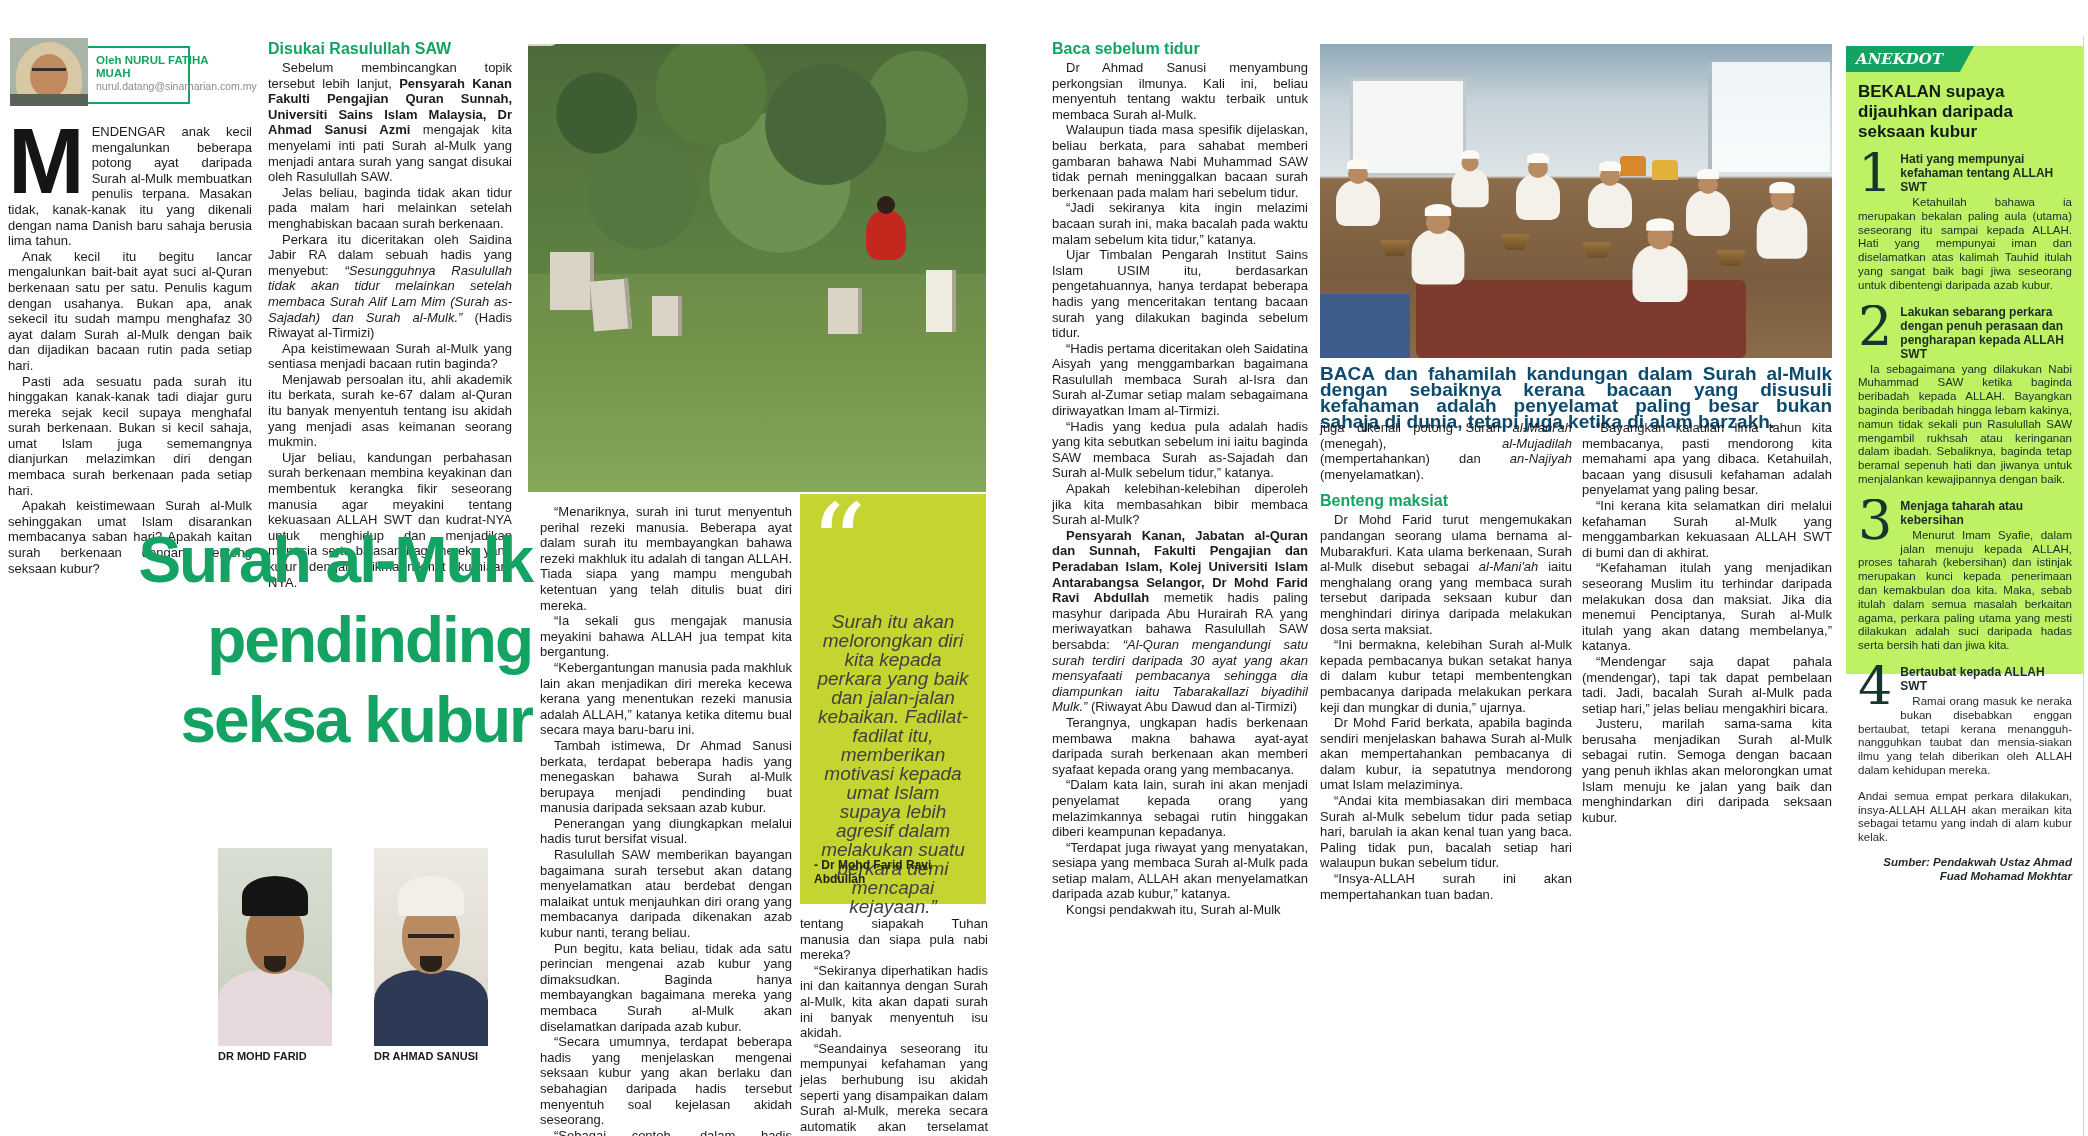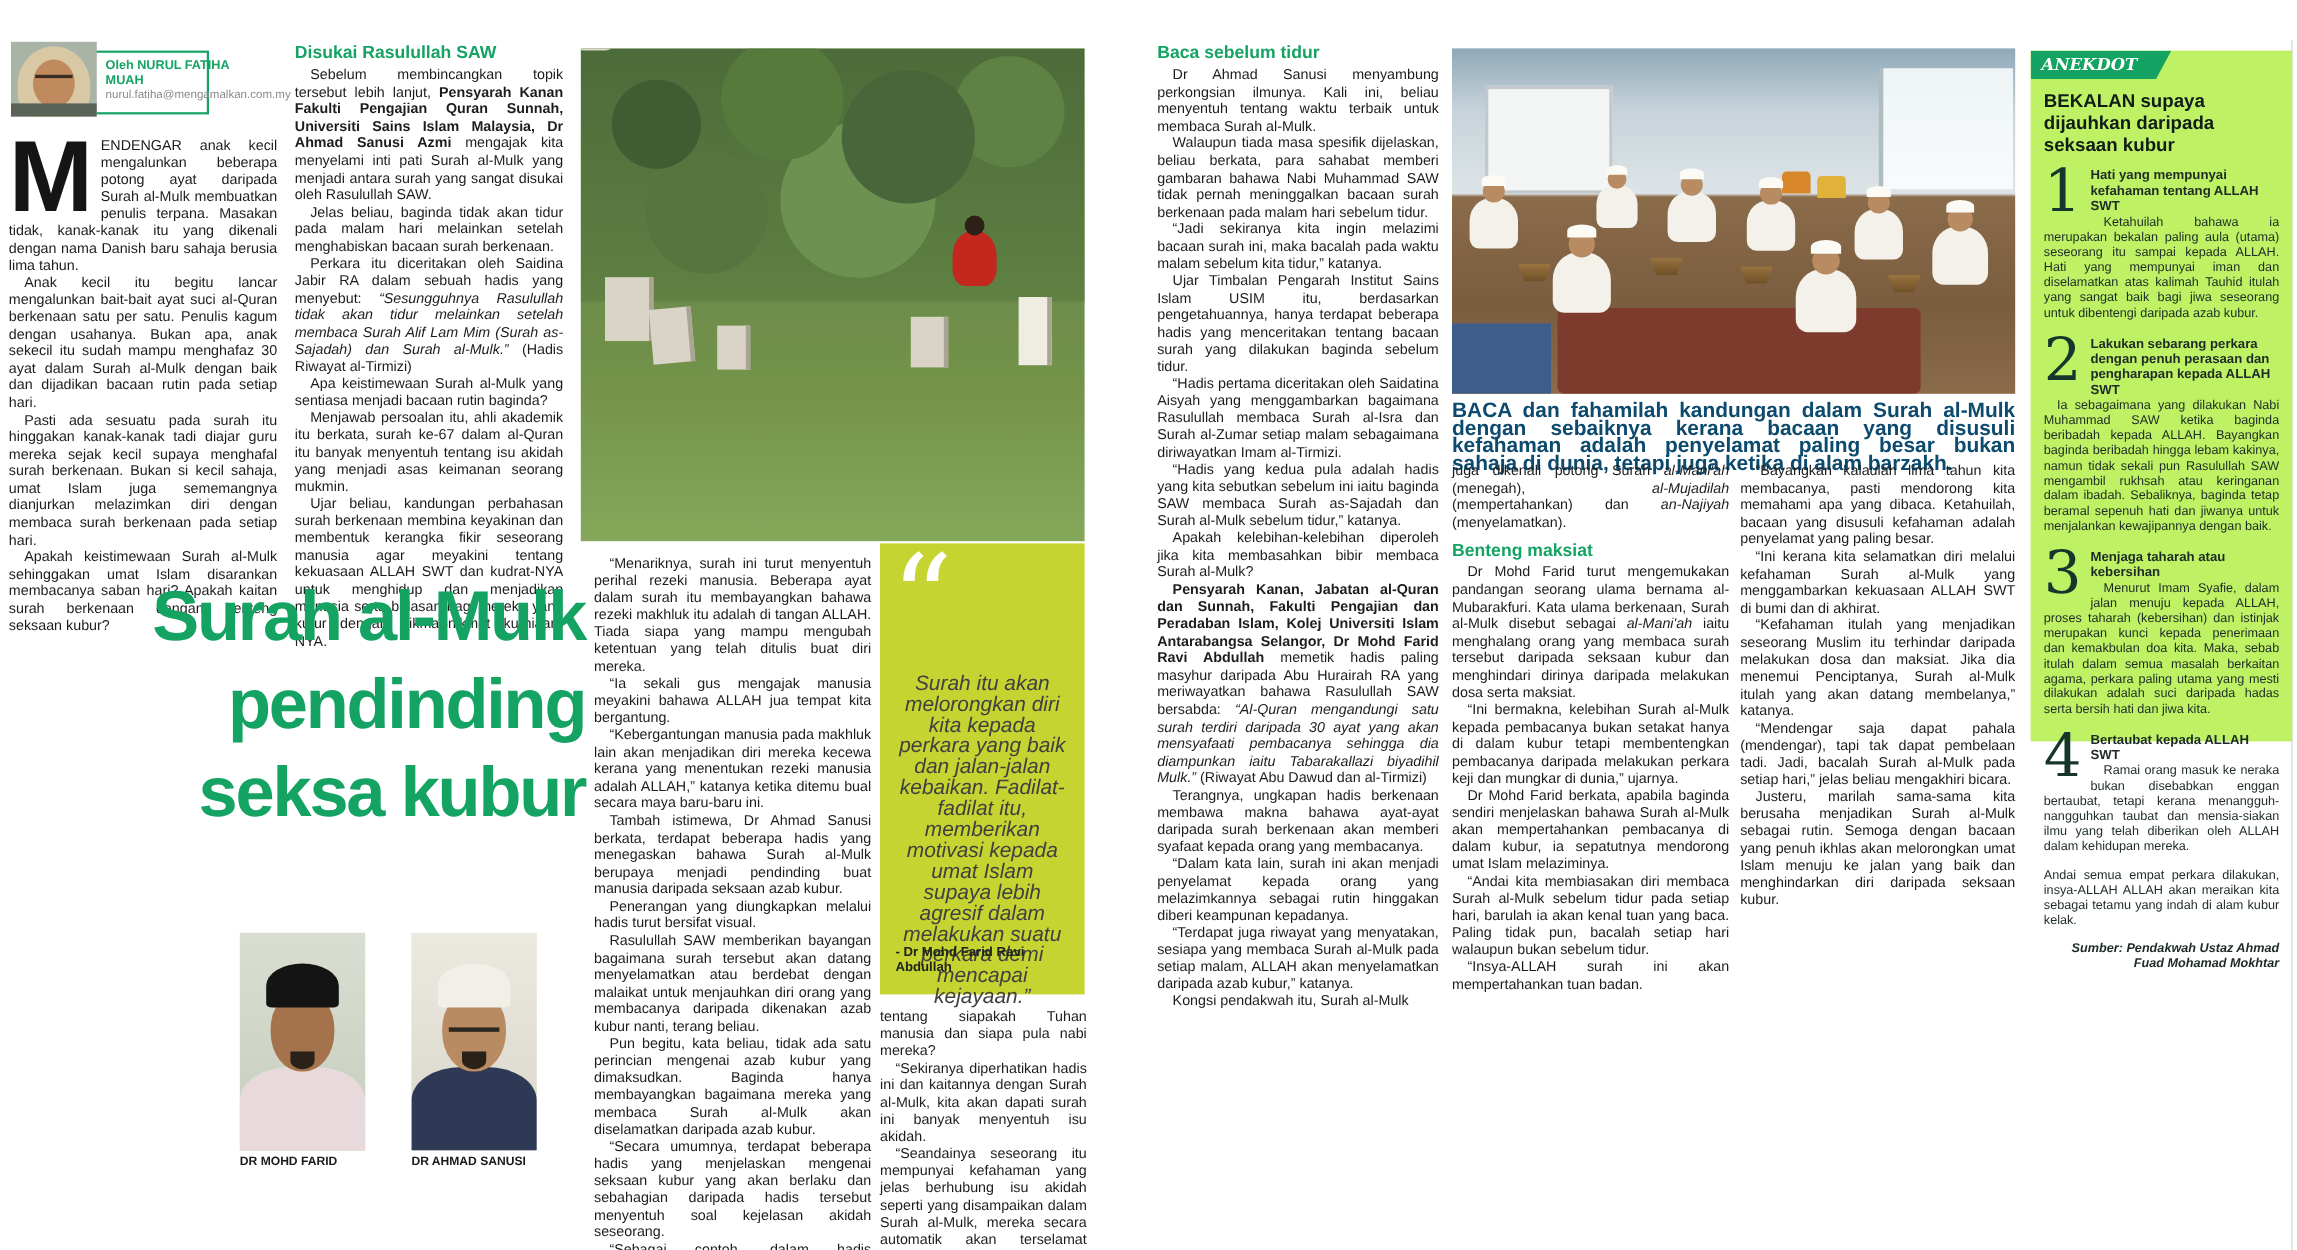--- a/index.html
+++ b/index.html
@@ -103,21 +103,21 @@
 
   <div class="abs byline-frame"></div>
   <div class="abs avatar">
     <div class="hijab"></div>
     <div class="face"></div>
     <div class="glasses"></div>
     <div class="shoulder"></div>
   </div>
   <div class="abs byline-text">
     <div class="byline-name">Oleh NURUL FATIHA MUAH</div>
-    <div class="byline-email">nurul.fatiha@mengamalkan.com.my</div>
+    <div class="byline-email">nurul.datang@sinarharian.com.my</div>
   </div>
 
   <div class="col" style="left:8px;top:88px;width:244px;height:510px;">
     <span class="dropcap">M</span>
     <div>
         <p class="ni"><span>ENDENGAR anak kecil mengalunkan beberapa potong ayat daripada Surah al-Mulk membuatkan penulis terpana. Masakan tidak, kanak-kanak itu yang dikenali dengan nama Danish baru sahaja berusia lima tahun.</span></p>
         <p><span>Anak kecil itu begitu lancar mengalunkan bait-bait ayat suci al-Quran berkenaan satu per satu. Penulis kagum dengan usahanya. Bukan apa, anak sekecil itu sudah mampu menghafaz 30 ayat dalam Surah al-Mulk dengan baik dan dijadikan bacaan rutin pada setiap hari.</span></p>
         <p><span>Pasti ada sesuatu pada surah itu hinggakan kanak-kanak tadi diajar guru mereka sejak kecil supaya menghafal surah berkenaan. Bukan si kecil sahaja, umat Islam juga sememangnya dianjurkan melazimkan diri dengan membaca surah berkenaan pada setiap hari.</span></p>
         <p><span>Apakah keistimewaan Surah al-Mulk sehinggakan umat Islam disarankan membacanya saban hari? Apakah kaitan surah berkenaan dengan benteng seksaan kubur?</span></p>
       </div>

